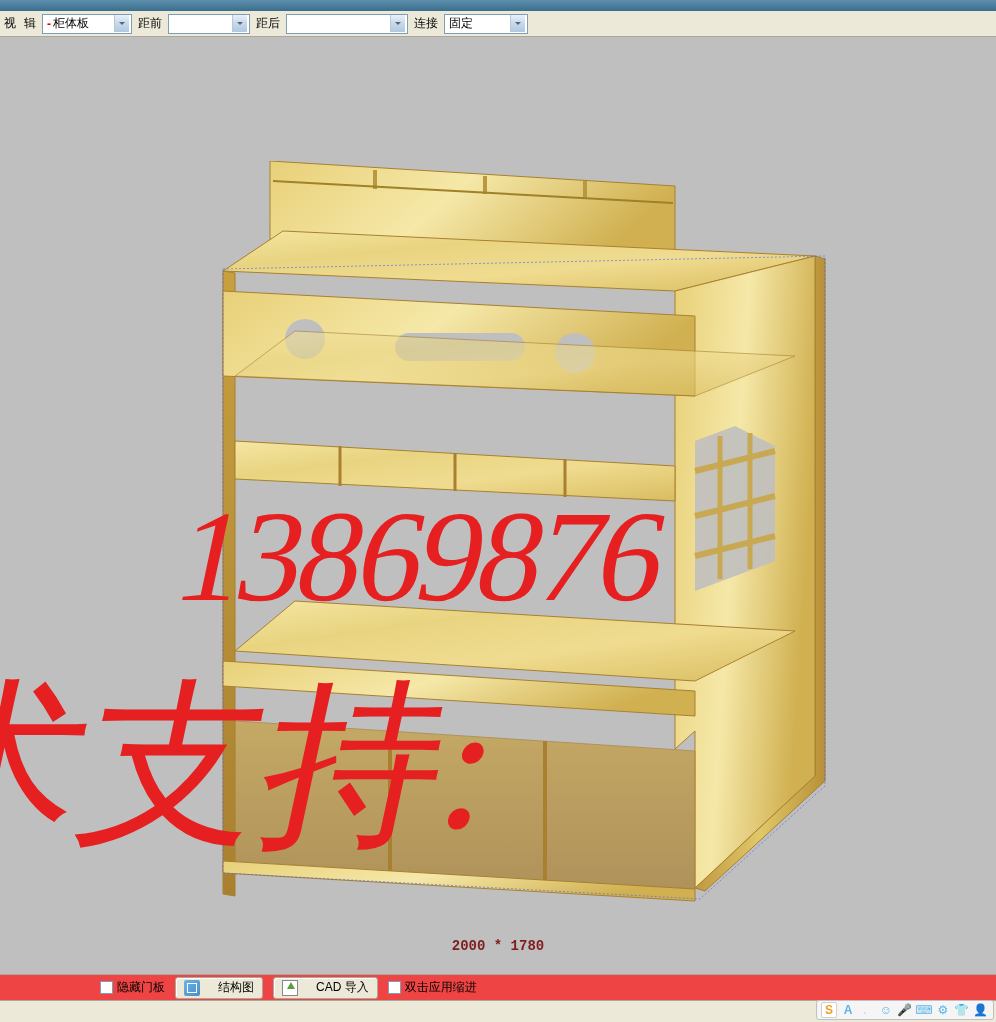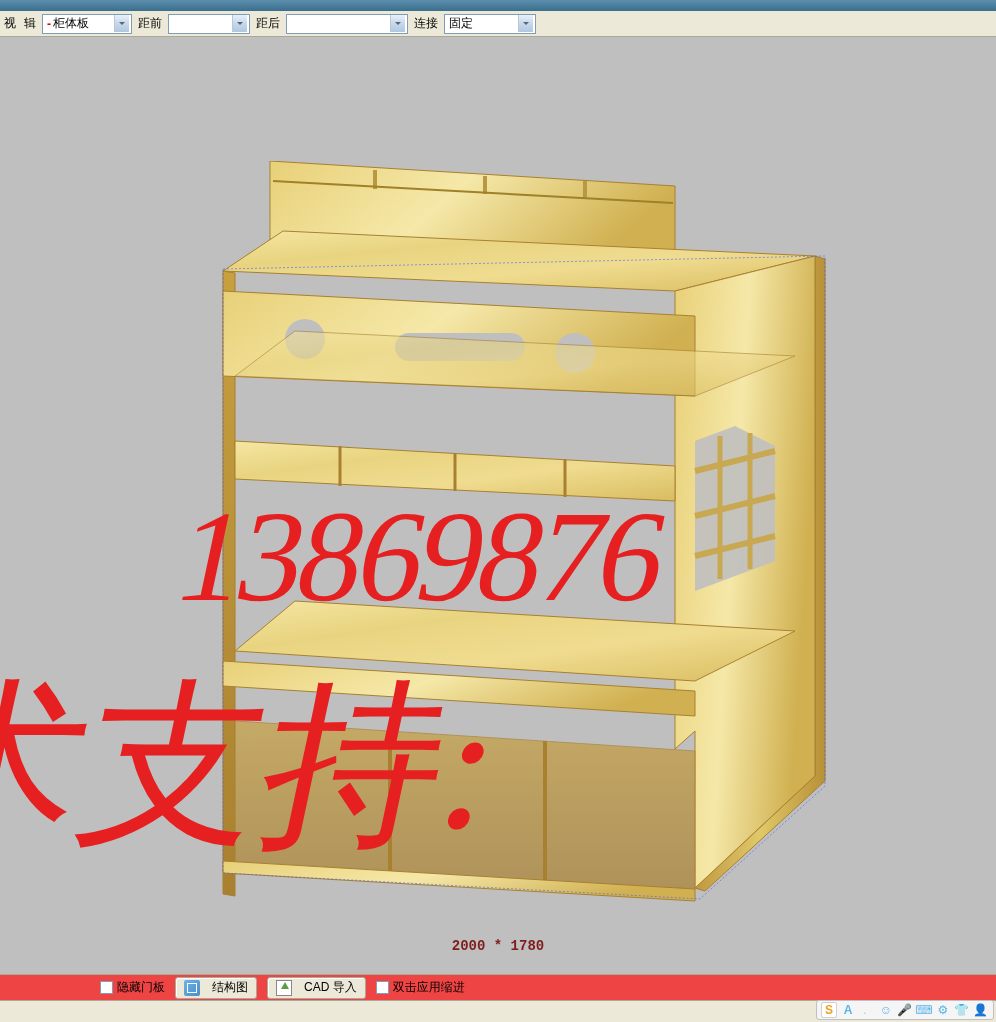--- a/index.html
+++ b/index.html
@@ -62,21 +62,21 @@
     .dropdown-arrow::after {
       content: "";
       border-left: 3px solid transparent;
       border-right: 3px solid transparent;
       border-top: 3px solid #4a6a8a;
     }
     
     .dd-panel-type { width: 90px; }
     .dd-front-dist { width: 82px; }
     .dd-back-dist { width: 122px; }
-    .dd-connect { width: 92px; }
+    .dd-connect { width: 84px; }
     
     .red-dash {
       color: #e00000;
       font-weight: bold;
       margin-right: 2px;
     }
     
     
     .canvas-area {
       position: absolute;
@@ -176,21 +176,21 @@
       cursor: pointer;
     }
     
     .btn {
       background: #ece9d8;
       border: 1px solid #aca899;
       border-radius: 3px;
       padding: 10px 8px;
       display: flex;
       align-items: center;
-      gap: 12px;
+      gap: 18px;
       cursor: pointer;
       height: 22px;
       box-shadow: inset 1px 1px 0 #fff;
     }
     
     .btn-icon {
       width: 16px;
       height: 16px;
       display: inline-block;
     }

